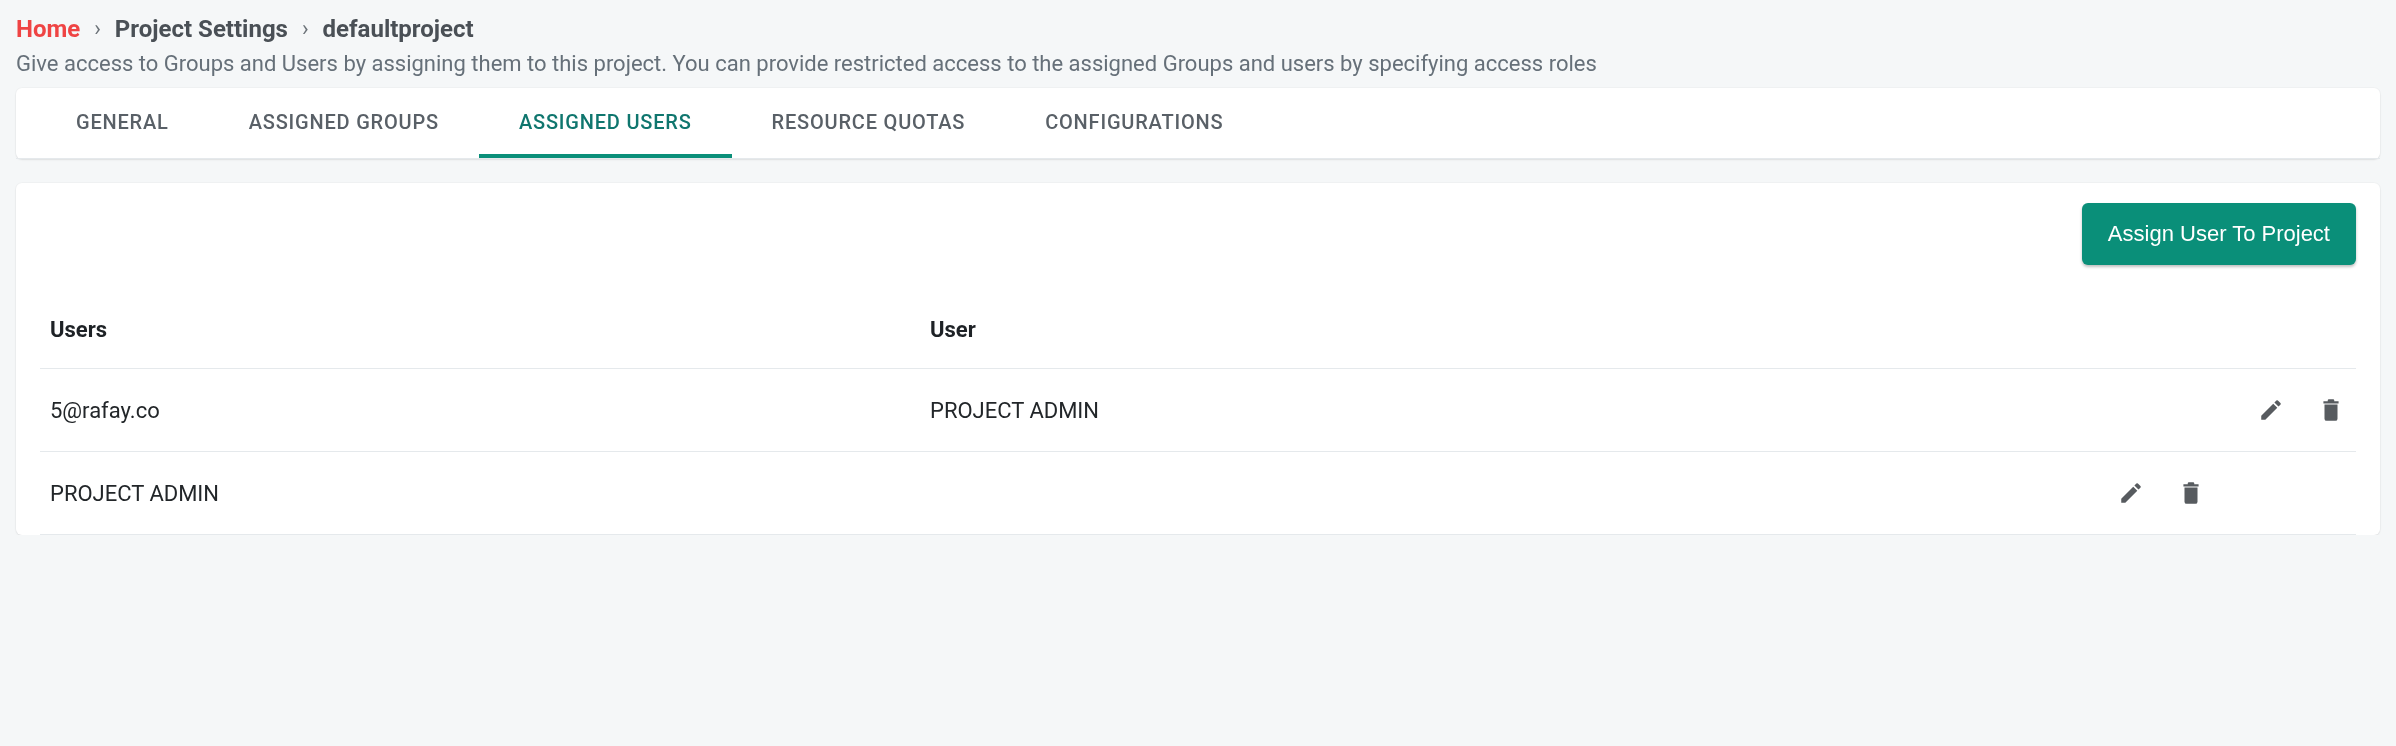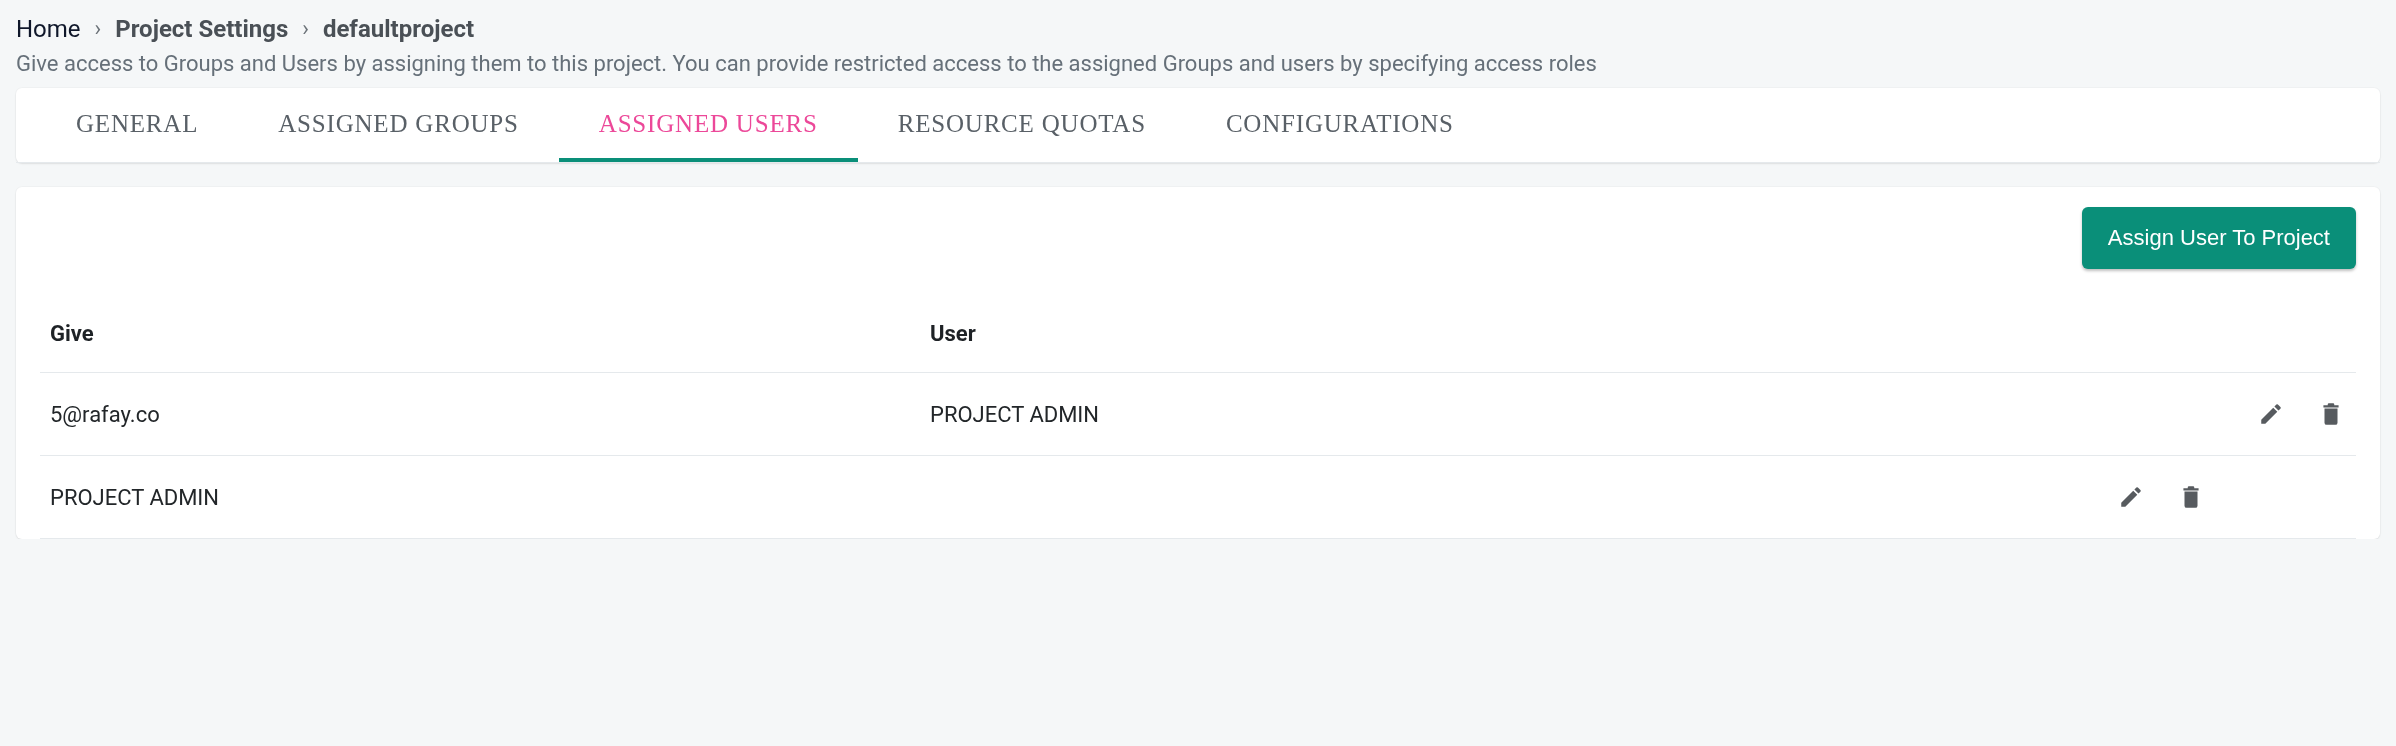--- a/index.html
+++ b/index.html
@@ -18,22 +18,22 @@
 
   .breadcrumb {
     display: flex;
     align-items: center;
     gap: 14px;
     font-size: 24px;
     line-height: 1.3;
     margin-bottom: 6px;
   }
   .breadcrumb .home {
-    color: #0f172a;
-    font-weight: 400;
+    color: #ef4444;
+    font-weight: 700;
   }
   .breadcrumb .sep {
     color: #6b7278;
     font-size: 22px;
   }
   .breadcrumb .crumb {
     color: #4a5056;
     font-weight: 700;
   }
 
@@ -50,32 +50,31 @@
   }
 
   .tabs {
     display: flex;
     align-items: stretch;
     padding: 0 0;
     border-bottom: 1px solid #e5e9ec;
   }
   .tab {
     padding: 22px 40px 20px 40px;
-    font-size: 25px;
+    font-size: 20px;
     letter-spacing: 0.8px;
     color: #596067;
     font-weight: 500;
     text-transform: uppercase;
     border-bottom: 4px solid transparent;
     cursor: pointer;
-    font-family: Liberation Serif, serif;
   }
   .tab:first-child { padding-left: 60px; }
   .tab.active {
-    color: #ec4899;
+    color: #0f766e;
     border-bottom-color: #0a8f79;
     text-align: center;
   }
 
   .content-card {
     margin-top: 24px;
     padding: 20px 24px 0 24px;
   }
 
   .action-bar {
@@ -159,21 +158,21 @@
   </div>
 
   <div class="card content-card">
 
     <div class="action-bar">
       <button class="assign-btn">Assign User To Project</button>
     </div>
 
     <div class="table">
       <div class="thead">
-        <div>Give</div>
+        <div>Users</div>
         <div>User</div>
         <div></div>
       </div>
 
       <div class="trow">
         <div>5@rafay.co</div>
         <div>PROJECT ADMIN</div>
         <div class="row-actions">
           <span class="icon-btn">
             <svg viewBox="0 0 24 24">

